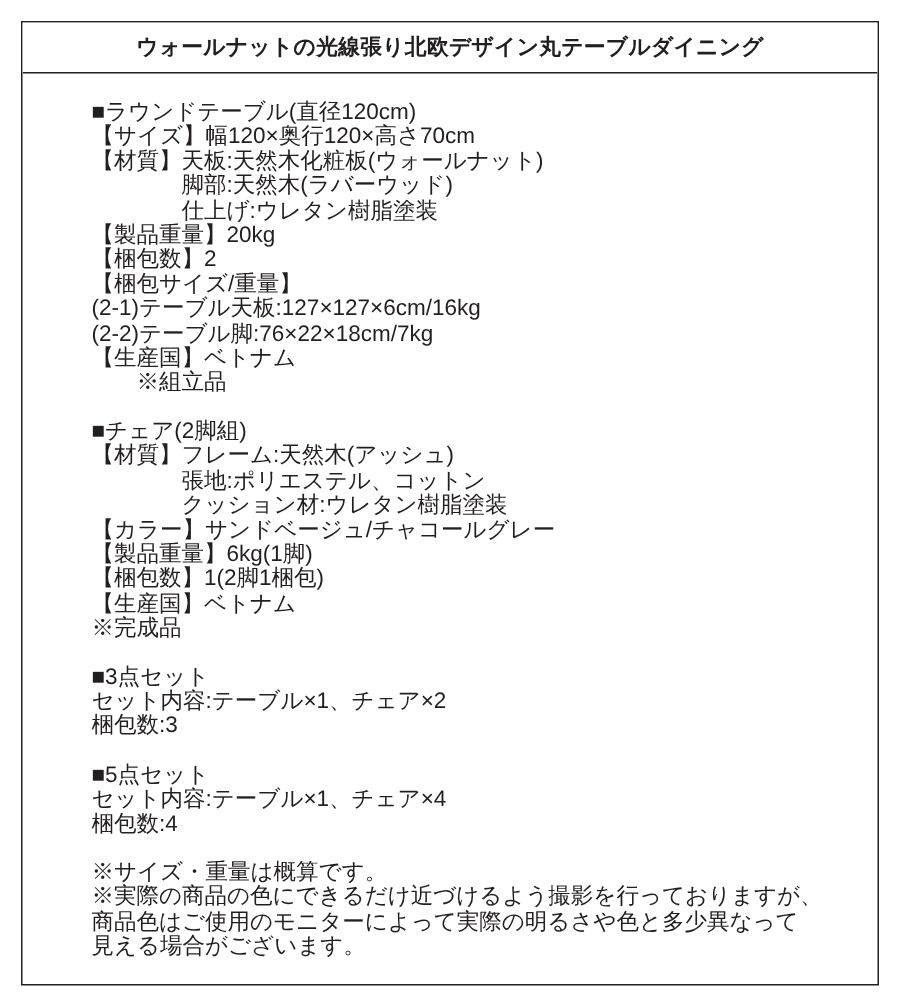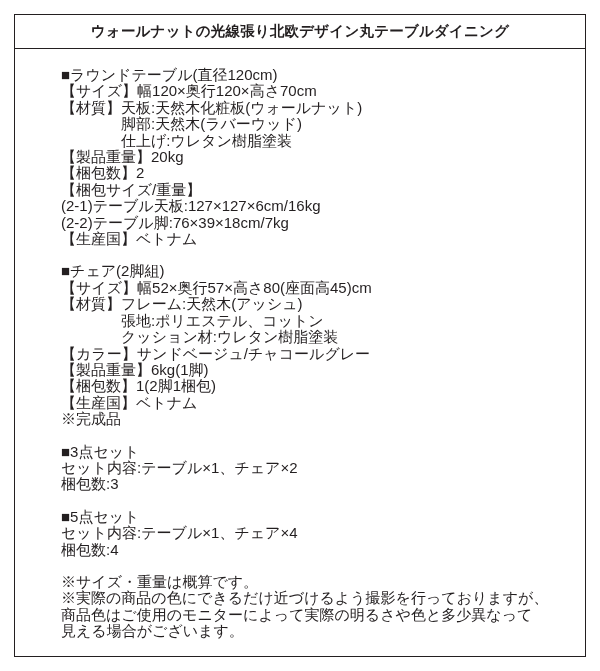--- a/index.html
+++ b/index.html
@@ -74,29 +74,29 @@
       <div>
         <div class="spec-line">■ラウンドテーブル(直径120cm)</div>
         <div class="spec-line">【サイズ】幅120×奥行120×高さ70cm</div>
         <div class="spec-line">【材質】天板:天然木化粧板(ウォールナット)</div>
         <div class="spec-line">　　　　脚部:天然木(ラバーウッド)</div>
         <div class="spec-line">　　　　仕上げ:ウレタン樹脂塗装</div>
         <div class="spec-line">【製品重量】20kg</div>
         <div class="spec-line">【梱包数】2</div>
         <div class="spec-line">【梱包サイズ/重量】</div>
         <div class="spec-line">(2-1)テーブル天板:127×127×6cm/16kg</div>
-        <div class="spec-line">(2-2)テーブル脚:76×39×18cm/7kg</div>
+        <div class="spec-line">(2-2)テーブル脚:76×22×18cm/7kg</div>
         <div class="spec-line">【生産国】ベトナム</div>
+        <div class="spec-line">　　※組立品</div>
       </div>
 
       <div class="gap"></div>
 
       <div>
         <div class="spec-line">■チェア(2脚組)</div>
-        <div class="spec-line">【サイズ】幅52×奥行57×高さ80(座面高45)cm</div>
         <div class="spec-line">【材質】フレーム:天然木(アッシュ)</div>
         <div class="spec-line">　　　　張地:ポリエステル、コットン</div>
         <div class="spec-line">　　　　クッション材:ウレタン樹脂塗装</div>
         <div class="spec-line">【カラー】サンドベージュ/チャコールグレー</div>
         <div class="spec-line">【製品重量】6kg(1脚)</div>
         <div class="spec-line">【梱包数】1(2脚1梱包)</div>
         <div class="spec-line">【生産国】ベトナム</div>
         <div class="spec-line">※完成品</div>
       </div>
 

